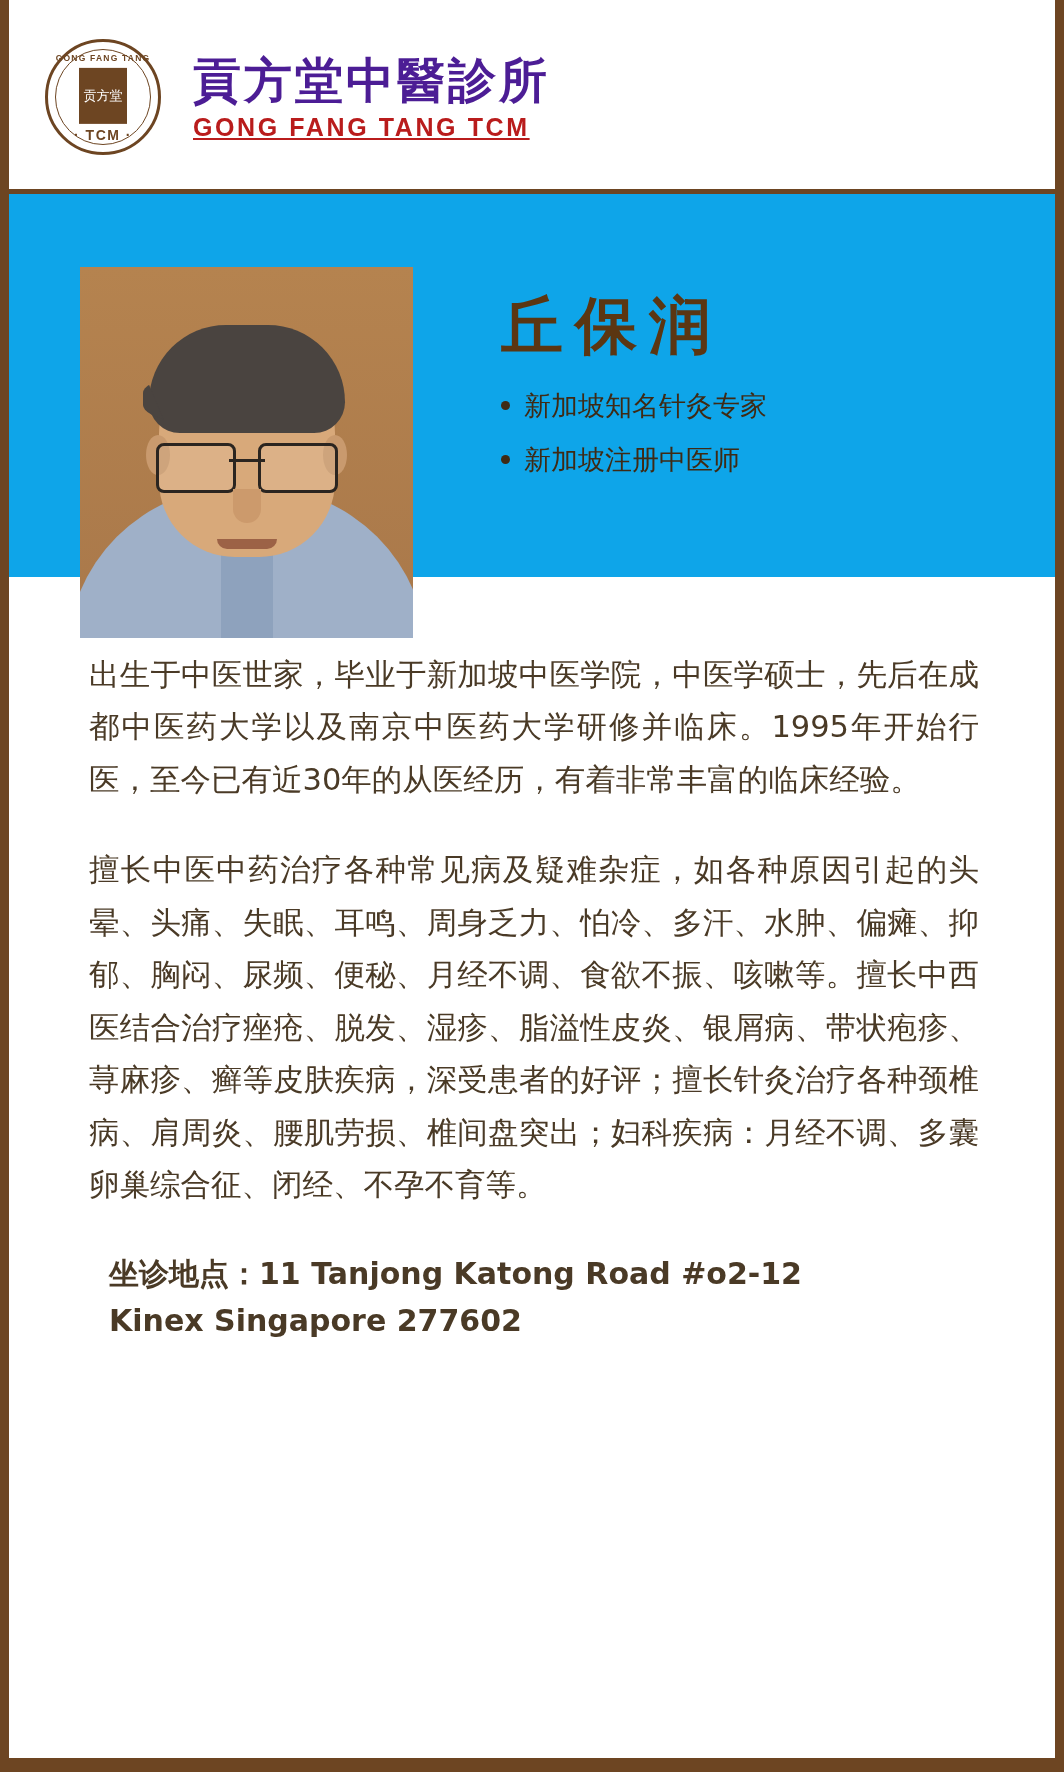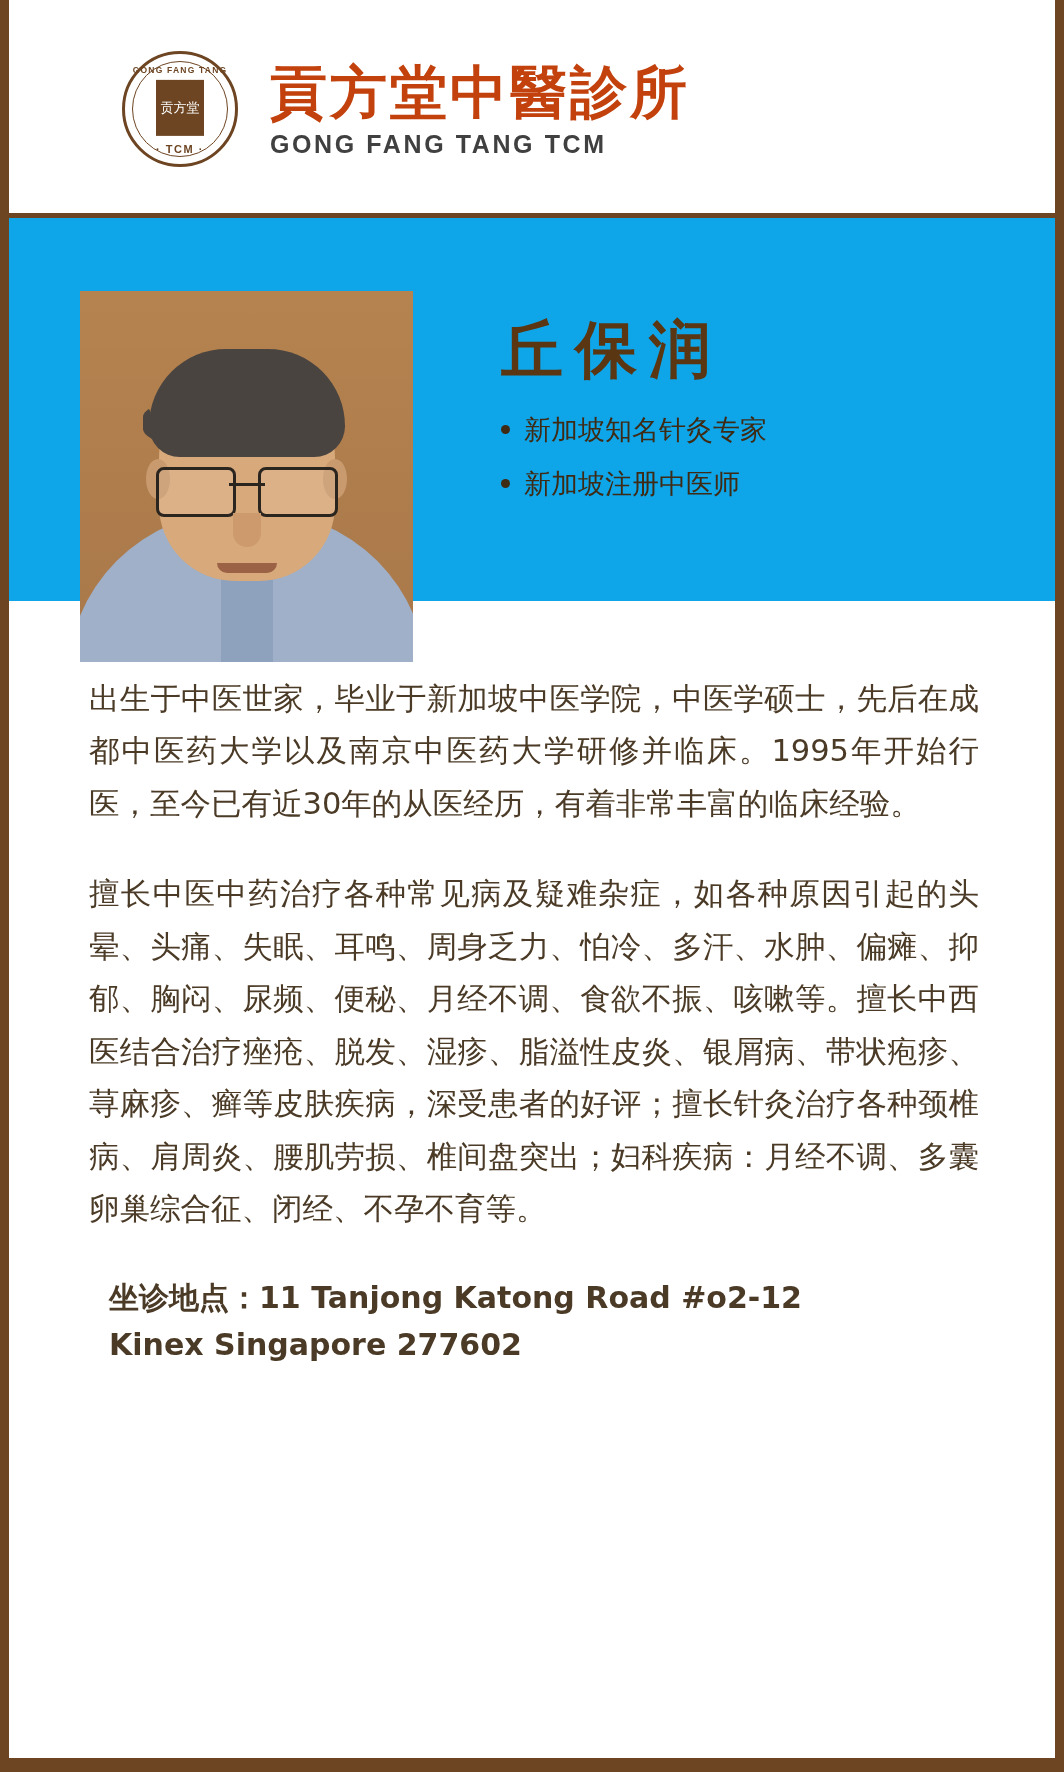--- a/index.html
+++ b/index.html
@@ -26,24 +26,24 @@
     border-left: 9px solid #6d4522;
     border-right: 9px solid #6d4522;
     border-top: 0;
     border-bottom: 0;
     background: #ffffff;
   }
 
   
   .header {
     position: relative;
-    height: 218px;
+    height: 194px;
     display: flex;
     align-items: center;
-    padding-left: 113px;
+    padding-left: 36px;
     box-sizing: border-box;
     background: #ffffff;
   }
   .header-rule {
     position: absolute;
     left: 0;
     right: 0;
     bottom: 0;
     height: 5px;
     background: #6d4522;
@@ -95,44 +95,45 @@
     font-size: 8.5px;
     letter-spacing: 1.2px;
     color: #6d4522;
     font-weight: bold;
   }
   .logo-arc-bottom {
     position: absolute;
     width: 100%;
     bottom: 9px;
     text-align: center;
-    font-size: 11px;
+    font-size: 14px;
     letter-spacing: 1.5px;
     color: #6d4522;
     font-weight: bold;
   }
 
   .brand-block {
     margin-left: 32px;
   }
   .brand-cn {
-    font-size: 57px;
+    font-size: 48px;
     font-weight: bold;
     letter-spacing: 3px;
-    color: #c2410c;
+    color: #4c1d95;
     line-height: 1.18;
     font-family: "DejaVu Sans", sans-serif;
   }
   .brand-en {
     font-size: 25px;
     font-weight: bold;
     letter-spacing: 2.6px;
-    color: #404040;
+    color: #b91c1c;
     margin-top: 4px;
     font-family: "Liberation Sans", sans-serif;
+    text-decoration: underline;
   }
 
   
   .hero {
     position: relative;
     height: 383px;
     background: #0ea5e9;
   }
   .hero-inner {
     position: relative;

